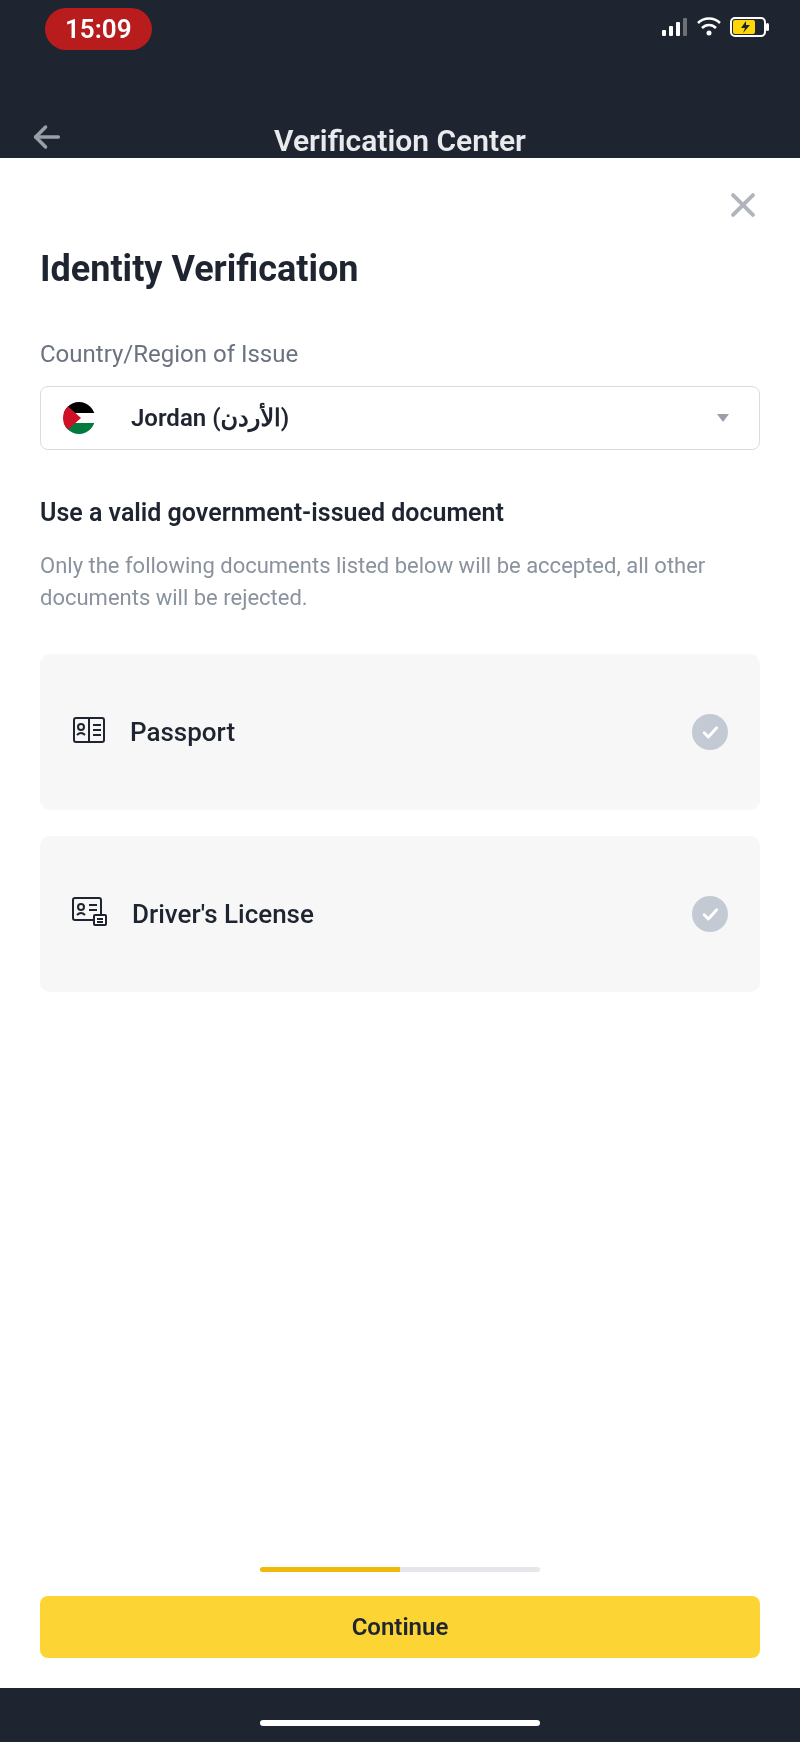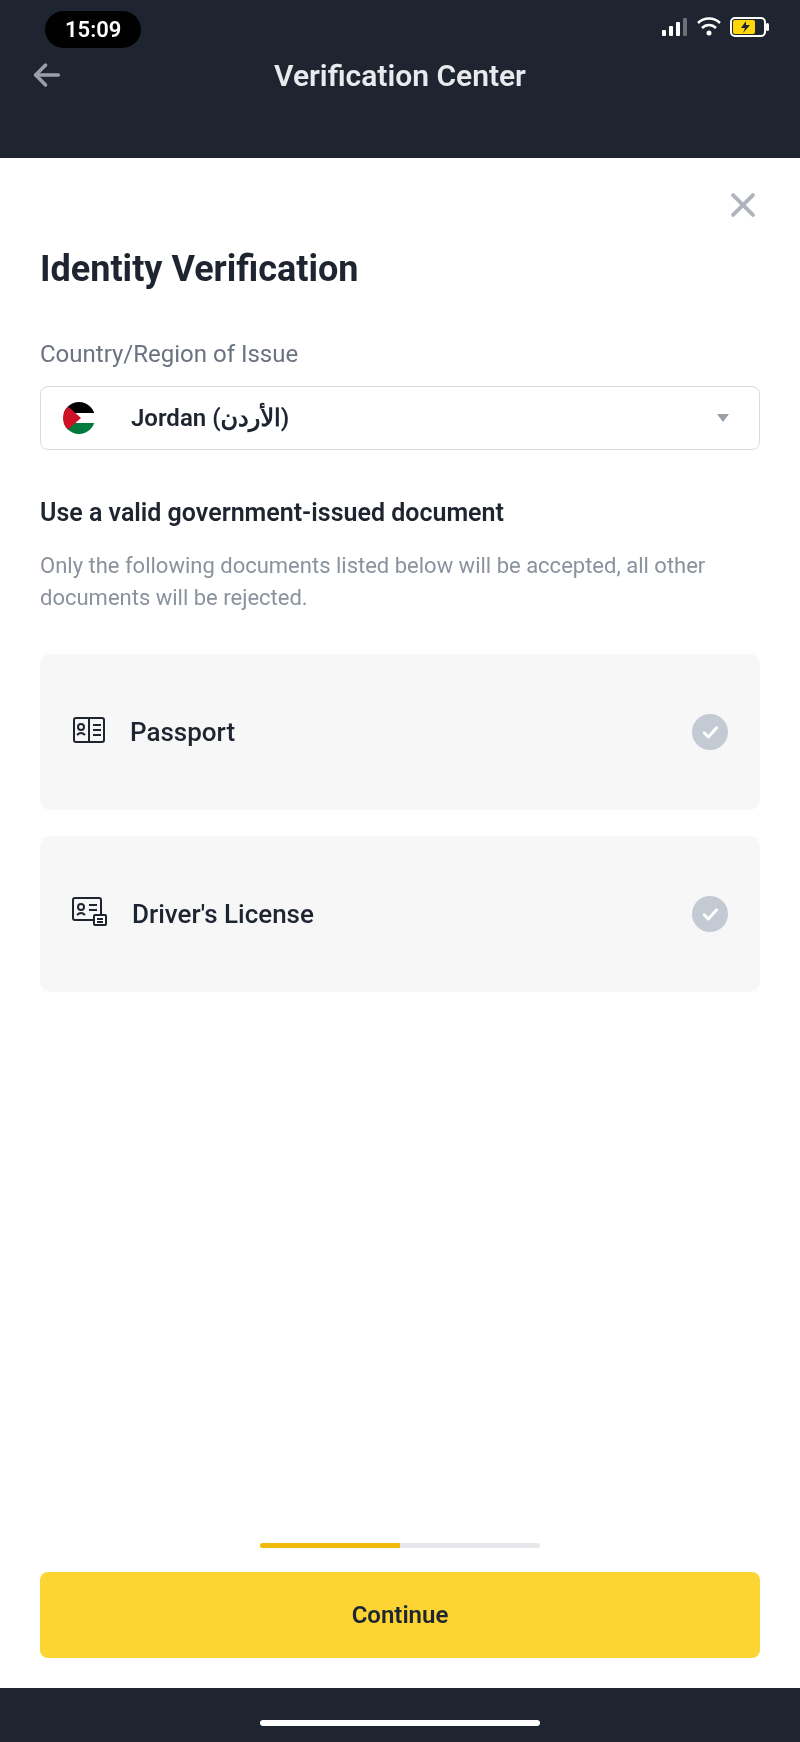--- a/index.html
+++ b/index.html
@@ -17,36 +17,36 @@
       flex-direction: column;
     }
     .status-bar {
       height: 58px;
       display: flex;
       align-items: center;
       justify-content: space-between;
       padding: 0 30px 0 45px;
     }
     .time-pill {
-      background: #000000;
+      background: #b91c1c;
       color: #fff;
-      font-size: 22px;
+      font-size: 26px;
       font-weight: 600;
       padding: 6px 20px;
       border-radius: 24px;
     }
     .status-icons {
       display: flex;
       align-items: center;
       gap: 8px;
     }
     .nav-bar {
       height: 100px;
       display: flex;
-      align-items: flex-start;
+      align-items: flex-end;
       padding: 0 30px;
       position: relative;
     }
     .back-arrow {
       color: #9aa0a8;
     }
     .nav-title {
       position: absolute;
       left: 50%;
       transform: translateX(-50%);
@@ -175,21 +175,21 @@
       display: flex;
     }
     .seg {
       flex: 1;
       height: 5px;
     }
     .seg.fill { background: #f0b90b; border-radius: 3px 0 0 3px; }
     .seg.empty { background: #e5e7eb; border-radius: 0 3px 3px 0; }
     .continue-btn {
       width: 100%;
-      height: 86px;
+      height: 62px;
       background: #fcd535;
       border: none;
       border-radius: 8px;
       font-size: 24px;
       font-weight: 600;
       color: #1e2530;
     }
     .bottom-bar {
       height: 54px;
       display: flex;

